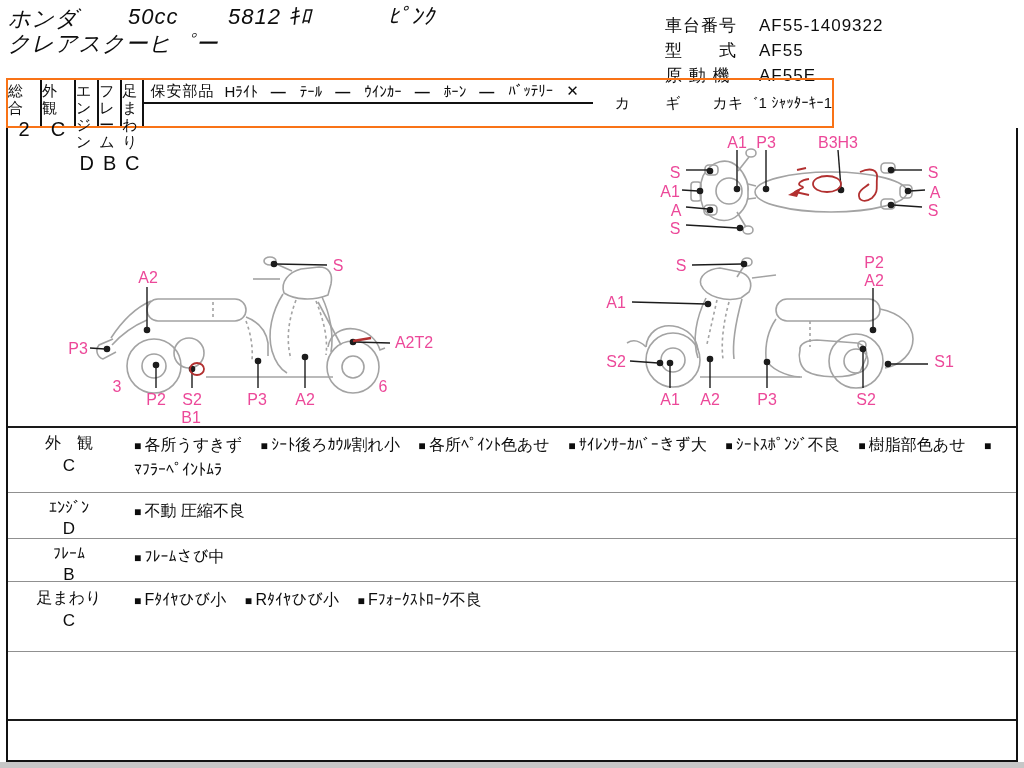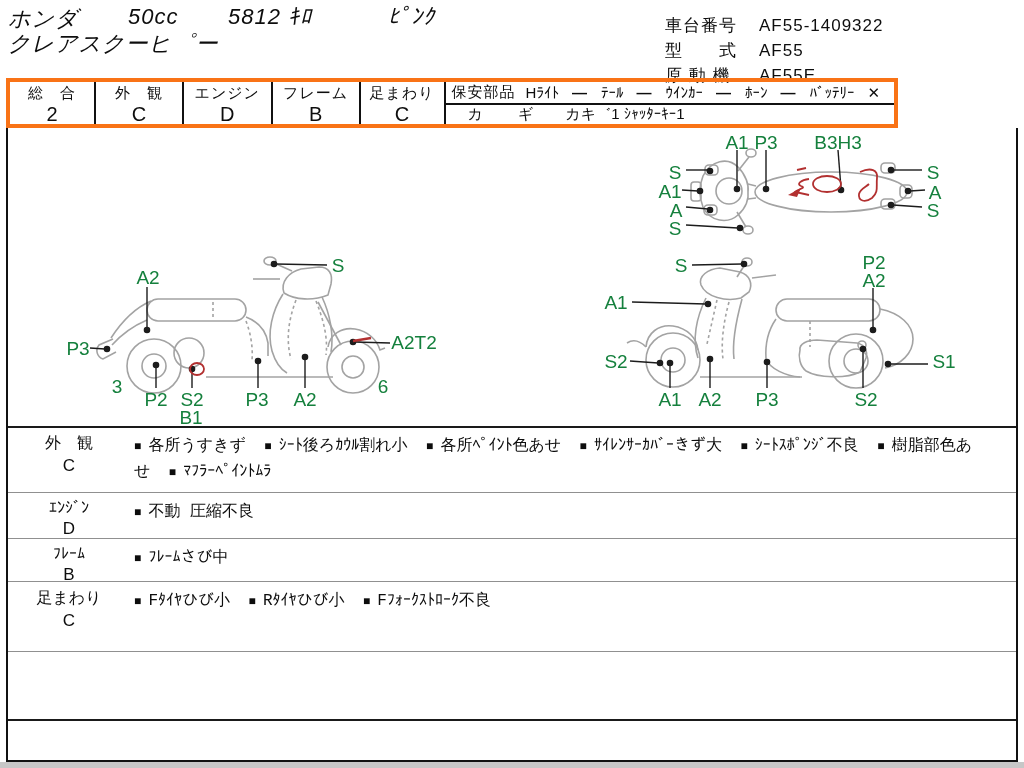--- a/index.html
+++ b/index.html
@@ -4,27 +4,27 @@
 <style>
   html,body{margin:0;padding:0;background:#fff;}
   .page{position:relative;width:1024px;height:768px;background:#ffffff;overflow:hidden;
         font-family:"Liberation Sans","DejaVu Sans",sans-serif;color:#0d0d0d;}
   
   .hdr{position:absolute;font-size:22px;white-space:nowrap;letter-spacing:1px;font-style:italic;}
   .hdr-right{position:absolute;font-size:17px;white-space:nowrap;}
   .hdr-right .lbl{display:inline-block;min-width:86px;letter-spacing:1px;margin-top:10px;}
   .hdr-right .val{margin-left:8px;letter-spacing:1px;}
   
-  .grade-table{position:absolute;left:6px;top:78px;width:892px;height:50px;
-               border:4px solid #f97316;box-sizing:border-box;display:flex;}
+  .grade-table{position:absolute;left:6px;top:78px;width:828px;height:50px;
+               border:2px solid #f97316;box-sizing:border-box;display:flex;}
   .gcell{border-right:2px solid #111;box-sizing:border-box;display:flex;flex-direction:column;
          align-items:center;justify-content:flex-start;padding-top:2px;}
   .glabel{font-size:15px;letter-spacing:1px;line-height:17px;}
   .gvalue{font-size:20px;line-height:26px;}
-  .safety{flex:1;display:flex;flex-direction:column;box-sizing:border-box;}
+  .safety{flex:1;display:flex;flex-direction:row;box-sizing:border-box;}
   .safety-row1{height:24px;border-bottom:2px solid #111;box-sizing:border-box;display:flex;
                align-items:center;font-size:15px;padding-left:6px;white-space:nowrap;}
   .safety-row1 .s-label{margin-right:10px;letter-spacing:1px;}
   .s-pair{display:inline-flex;margin-right:14px;}
   .s-pair .s-name{margin-right:13px;}
   .s-pair .s-val{font-weight:bold;}
   .safety-row2{flex:1;display:flex;align-items:center;font-size:15px;white-space:nowrap;}
   .safety-row2 .k-label{margin-left:22px;letter-spacing:10px;text-align:center;}
   .safety-row2 .k-val{margin-left:22px;}
   
@@ -33,25 +33,25 @@
             box-sizing:border-box;}
   .hline{position:absolute;left:8px;width:1008px;}
   .hline.dark{height:2px;background:#1a1a1a;}
   .hline.thin{height:1px;background:#909090;}
   .bottom-strip{position:absolute;left:0;top:762px;width:1024px;height:6px;background:#c7c7c7;}
   
   .section{position:absolute;left:8px;width:1008px;display:flex;align-items:flex-start;}
   .sec-label{width:122px;flex:none;text-align:center;padding-top:7px;font-size:16px;}
   .sec-label .sec-grade{font-size:17px;margin-top:2px;letter-spacing:0;}
   .sec-items{flex:1;padding:7px 14px 0 4px;font-size:16px;line-height:24px;}
-  .item{margin-right:14px;white-space:normal;font-family:Liberation Mono, monospace;}
+  .item{margin-right:14px;white-space:normal;}
   .item::before{content:"■ ";font-size:12px;}
   
-  .dlabel{position:absolute;transform:translateX(-50%);font-size:19px;line-height:19px;
-          white-space:nowrap;color:#15803d;text-align:right;}
+  .dlabel{position:absolute;transform:translateX(-50%);font-size:16px;line-height:19px;
+          white-space:nowrap;color:#ec4899;text-align:right;}
   .overlay{position:absolute;left:0;top:0;width:1024px;height:768px;pointer-events:none;}
 </style>
 </head>
 <body>
 
 <div class="page">
 
   <div class="hdr" style="left:8px;top:4px">ホンダ</div>
   <div class="hdr" style="left:128px;top:4px">50cc</div>
   <div class="hdr" style="left:228px;top:4px">5812 ｷﾛ</div>

